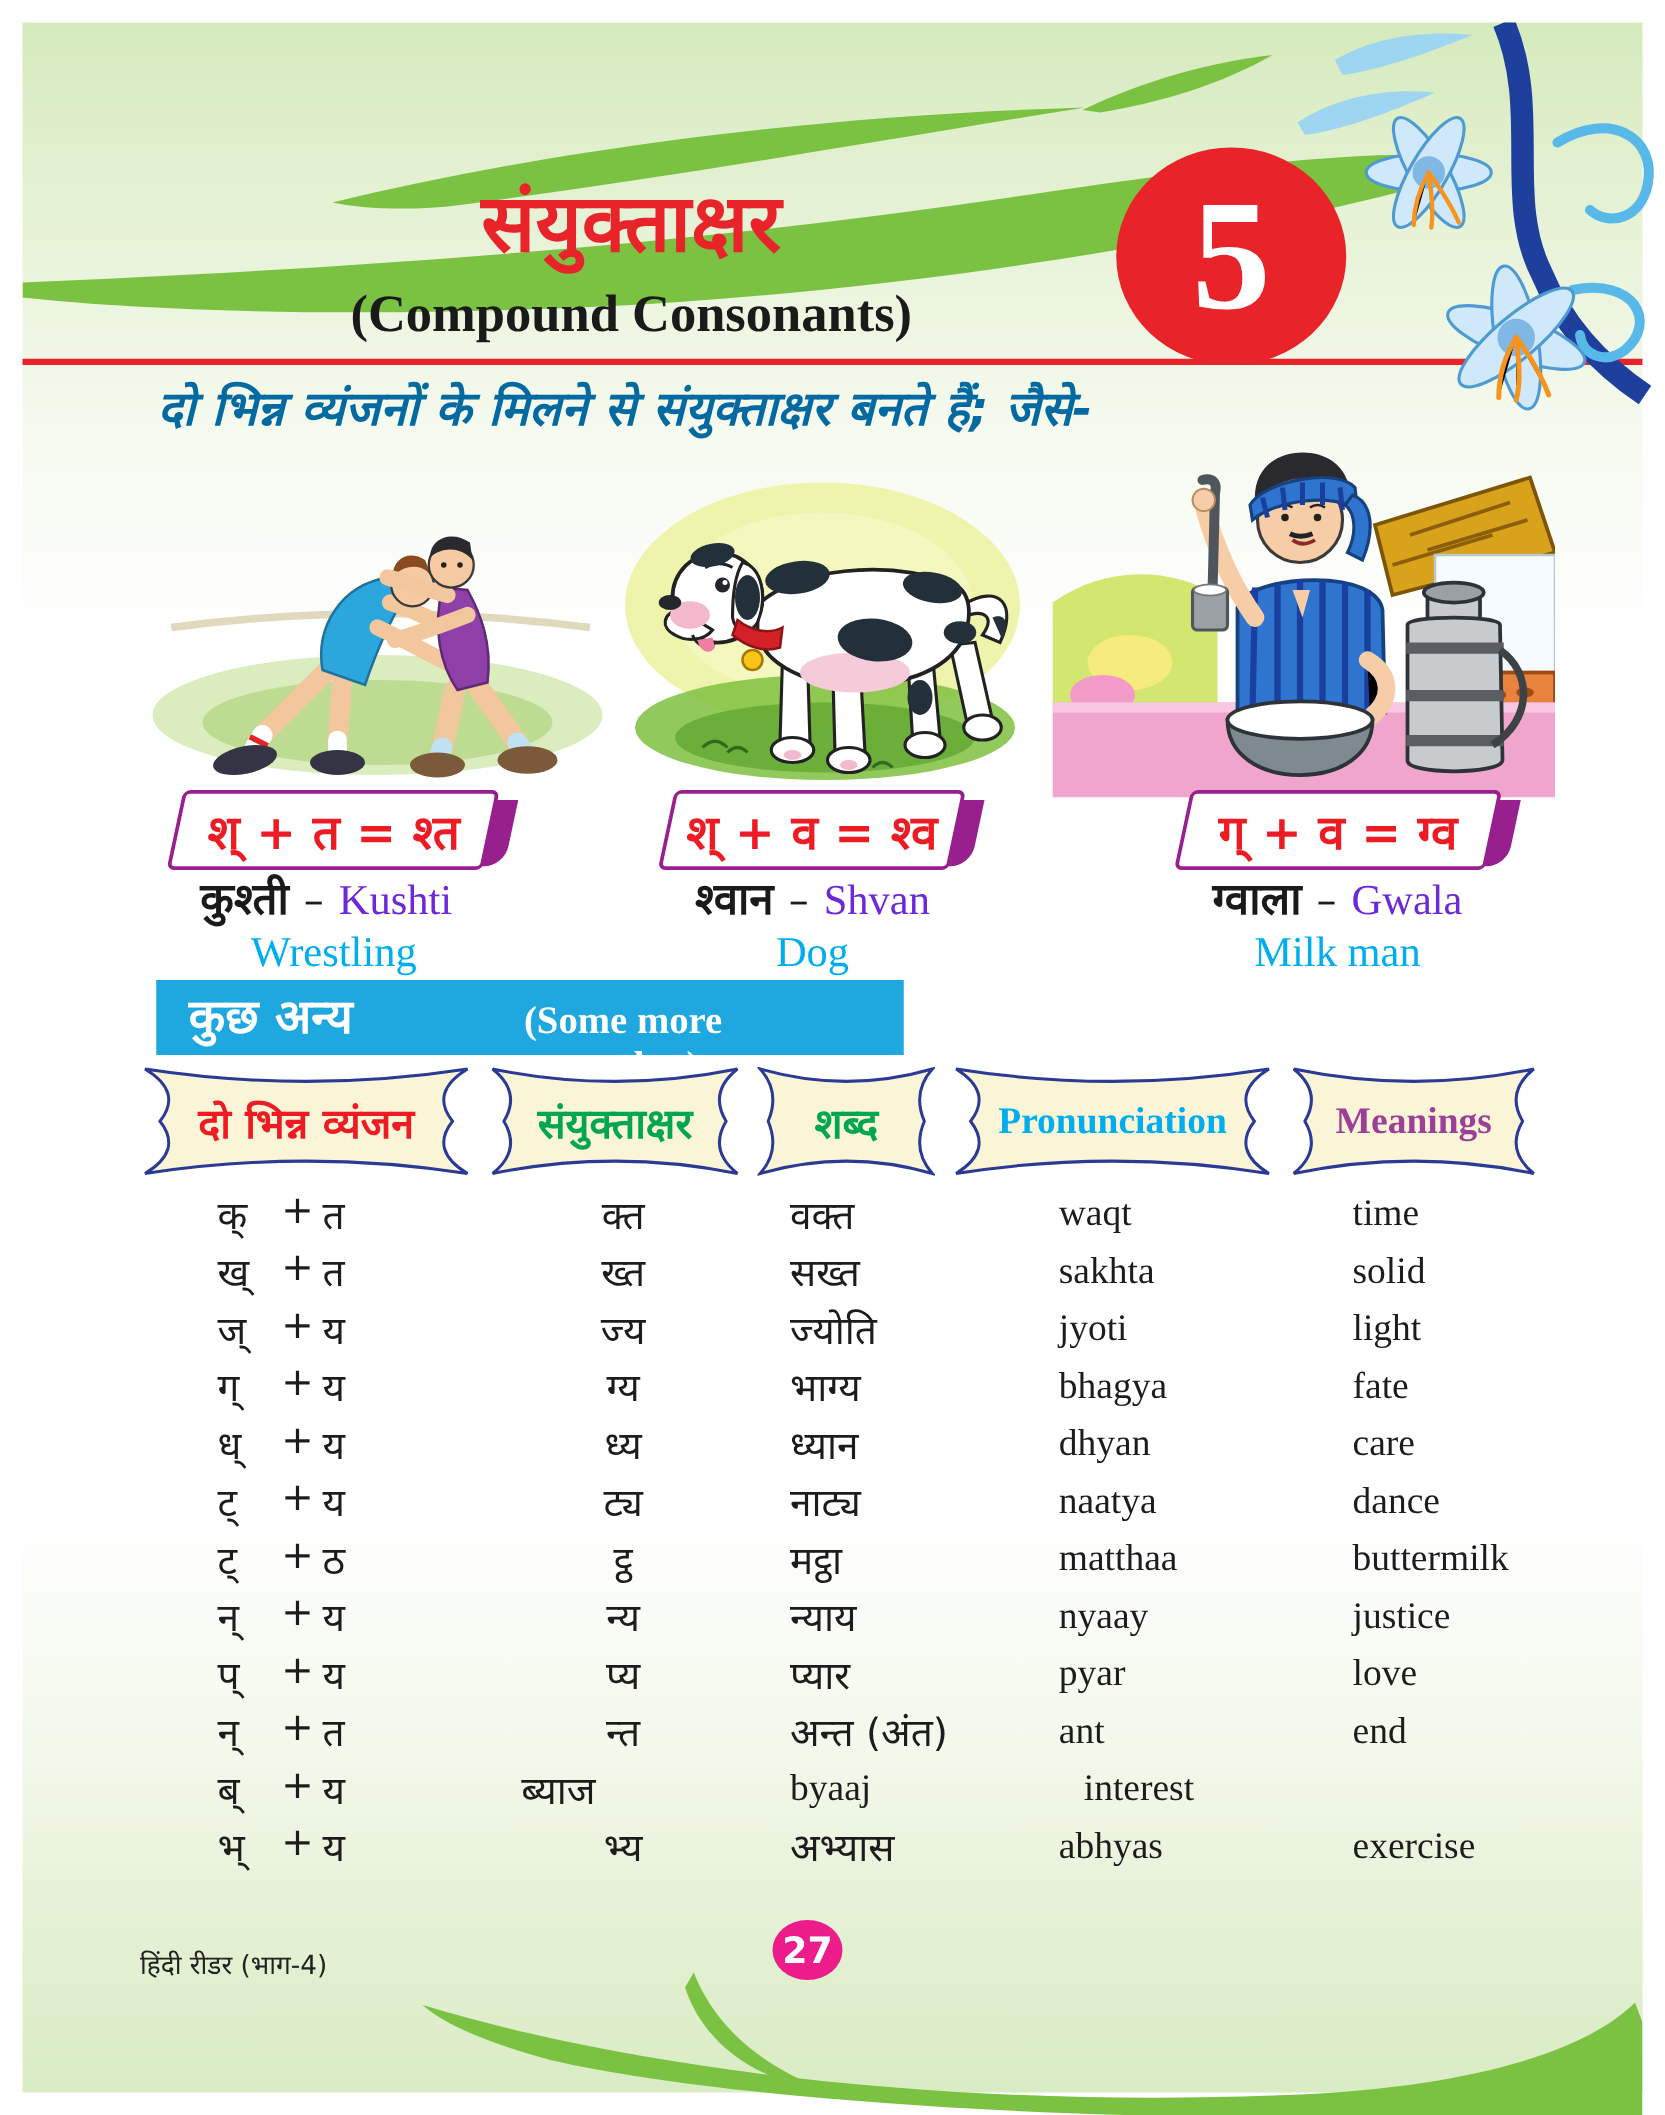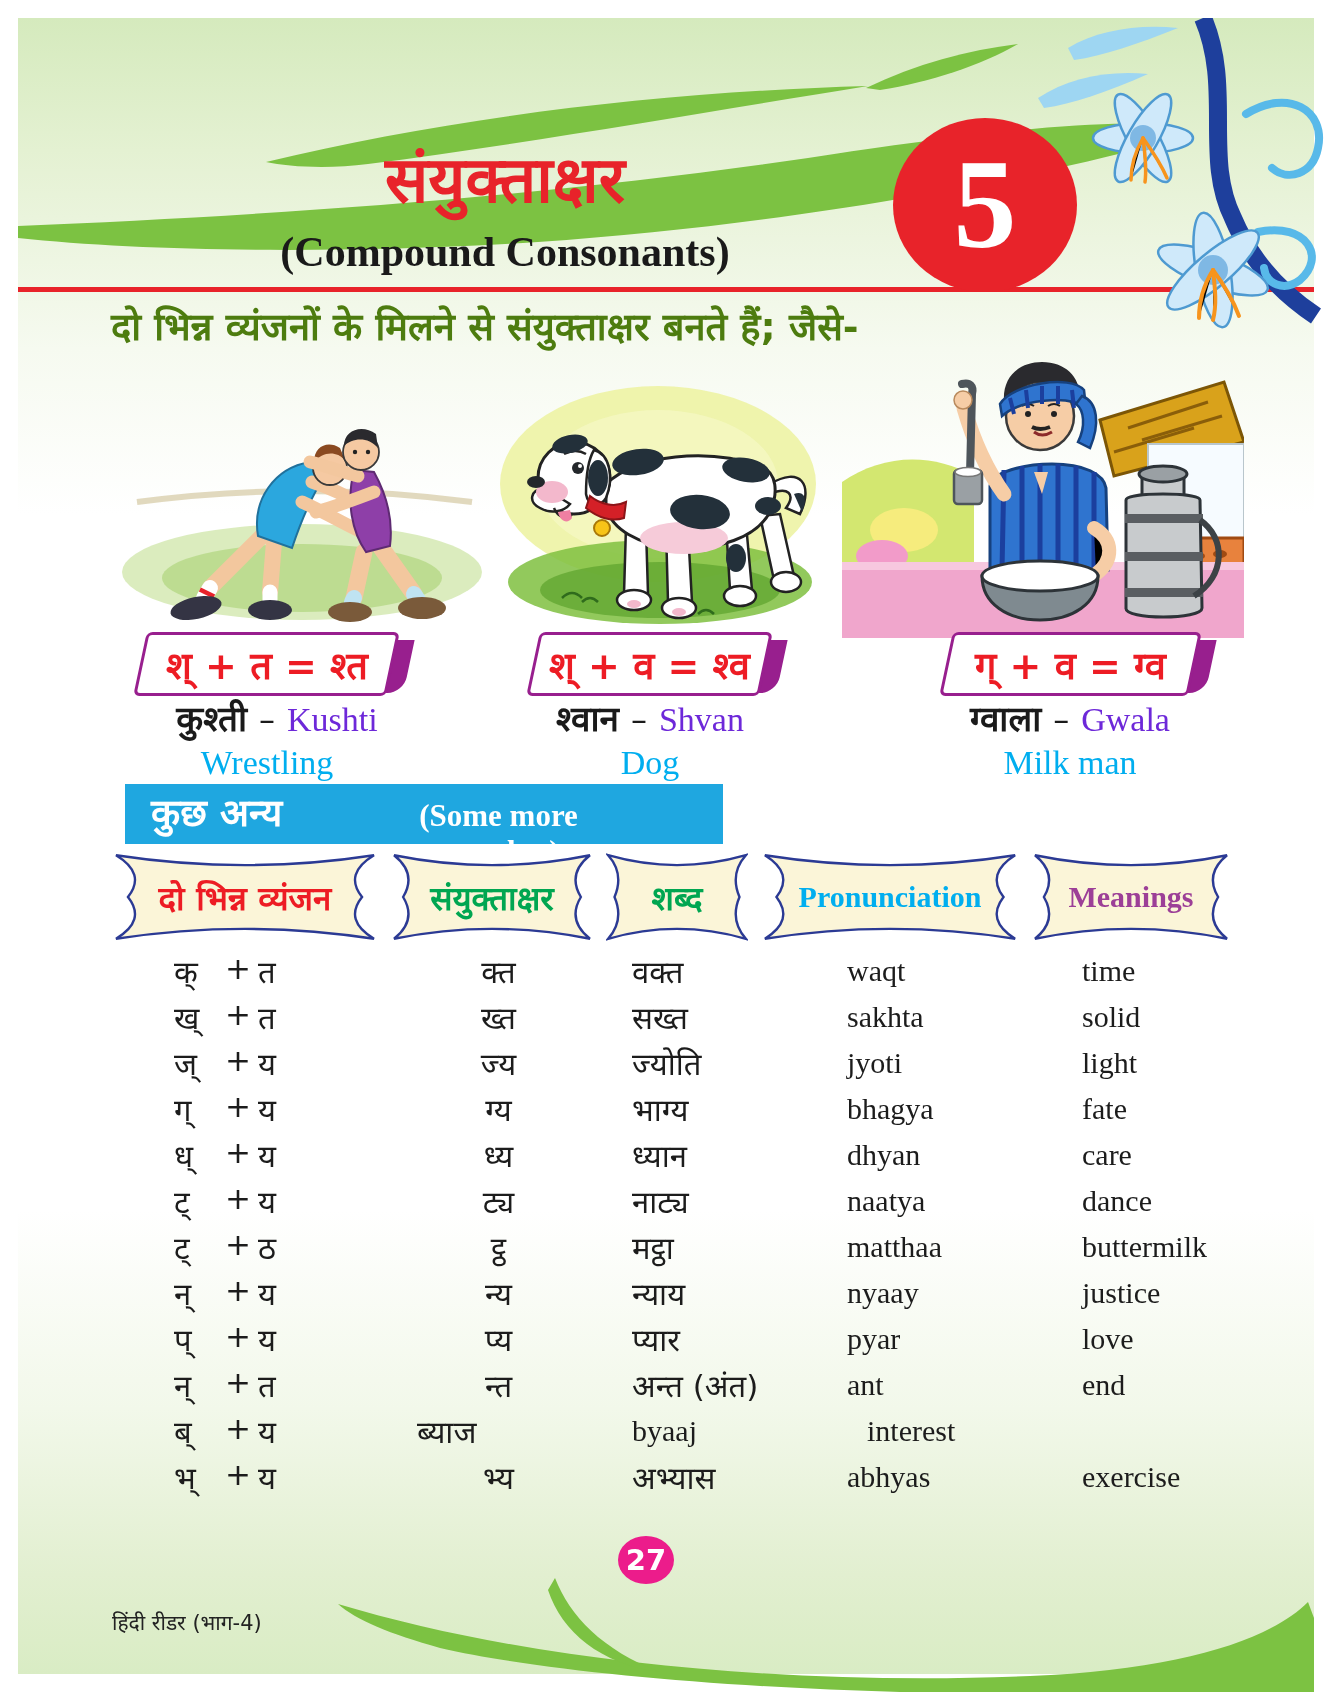--- a/index.html
+++ b/index.html
@@ -25,21 +25,21 @@
   .page-title{
     left:205px;top:134px;width:600px;text-align:center;z-index:2;
     color:#e8232a;font-size:64px;font-weight:bold;line-height:1.45;
   }
   .page-subtitle{
     left:205px;top:228px;width:600px;text-align:center;z-index:2;
     color:#1a1a1a;font-family:"Liberation Serif",serif;font-weight:bold;font-size:42px;
   }
   .red-rule{left:18px;top:287px;width:1296px;height:5px;background:#e8232a;z-index:2;}
   .intro-line{
-    left:111px;top:299px;z-index:2;color:#4d7c0f;font-size:38px;font-weight:bold;white-space:nowrap;
+    left:126px;top:299px;z-index:2;color:#0369a1;font-size:38px;font-weight:bold;white-space:nowrap;font-style:italic;
   }
   
   #illus-wrestling{left:112px;top:350px;width:378px;height:276px;z-index:2;}
   #illus-dog{left:478px;top:366px;width:358px;height:262px;z-index:2;}
   #illus-milkman{left:842px;top:324px;width:402px;height:314px;z-index:2;}
   
   .card-wrap{top:632px;height:58px;z-index:2;}
   .card-wrap.col1{left:140px;width:253px;}
   .card-wrap.col2{left:533px;width:233px;}
   .card-wrap.col3{left:946px;width:249px;}
@@ -47,21 +47,21 @@
     position:absolute;right:-16px;top:8px;bottom:-3px;width:58px;background:#981f8e;
     transform:skewX(-12deg);border-radius:0 0 16px 4px;z-index:0;
   }
   .card{
     position:relative;z-index:1;height:100%;background:#ffffff;border:3px solid #981f8e;
     border-radius:6px;transform:skewX(-12deg);display:flex;align-items:center;justify-content:center;
   }
   .card-text{transform:skewX(12deg);color:#ed1c24;font-size:38px;font-weight:bold;white-space:nowrap;}
   
   .cap-row{top:694px;height:46px;z-index:2;display:flex;align-items:baseline;justify-content:center;gap:12px;}
-  .cap-row.col1{left:107px;width:340px;gap:12px;}
+  .cap-row.col1{left:91px;width:340px;gap:12px;}
   .cap-row.col2{left:480px;width:340px;}
   .cap-row.col3{left:900px;width:340px;}
   .cap-hindi{color:#1a1a1a;font-size:35px;font-weight:bold;}
   .cap-dash{color:#1a1a1a;font-size:32px;}
   .cap-translit{color:#6d28d9;font-family:"Liberation Serif",serif;font-size:34px;}
   .eng-row{top:744px;height:44px;z-index:2;text-align:center;
     color:#00aeef;font-family:"Liberation Serif",serif;font-size:34px;}
   .eng-row.col1{left:97px;width:340px;}
   .eng-row.col2{left:480px;width:340px;}
   .eng-row.col3{left:900px;width:340px;}
@@ -90,21 +90,21 @@
   .c1 .l1{display:inline-block;width:44px;text-align:left;}
   .c1 .pl{display:inline-block;width:40px;text-align:center;}
   .c1 .l2{display:inline-block;text-align:left;}
   .td.c2{width:215px;text-align:center;}
   .td.c3{width:155px;padding-left:26px;box-sizing:border-box;}
   .td.c4{width:271px;padding-left:86px;box-sizing:border-box;}
   .td.c5{width:198px;padding-left:50px;box-sizing:border-box;}
   .h{font-size:31px;color:#1c1c1c;}
   .lat{font-family:"Liberation Serif",serif;font-size:30px;color:#1c1c1c;}
   
-  .footer-book{left:112px;top:1608px;z-index:2;font-size:21px;color:#222;}
+  .footer-book{left:112px;top:1557px;z-index:2;font-size:21px;color:#222;}
   .page-badge{
     left:618px;top:1536px;width:56px;height:48px;border-radius:50%;background:#ec1c8b;z-index:3;
     display:flex;align-items:center;justify-content:center;color:#fff;font-size:29px;font-weight:bold;
   }
   #bottom-swoosh{left:330px;top:1578px;width:984px;height:114px;z-index:1;}
 </style>
 </head>
 <body>
 
 <div class="page-bg"></div>

